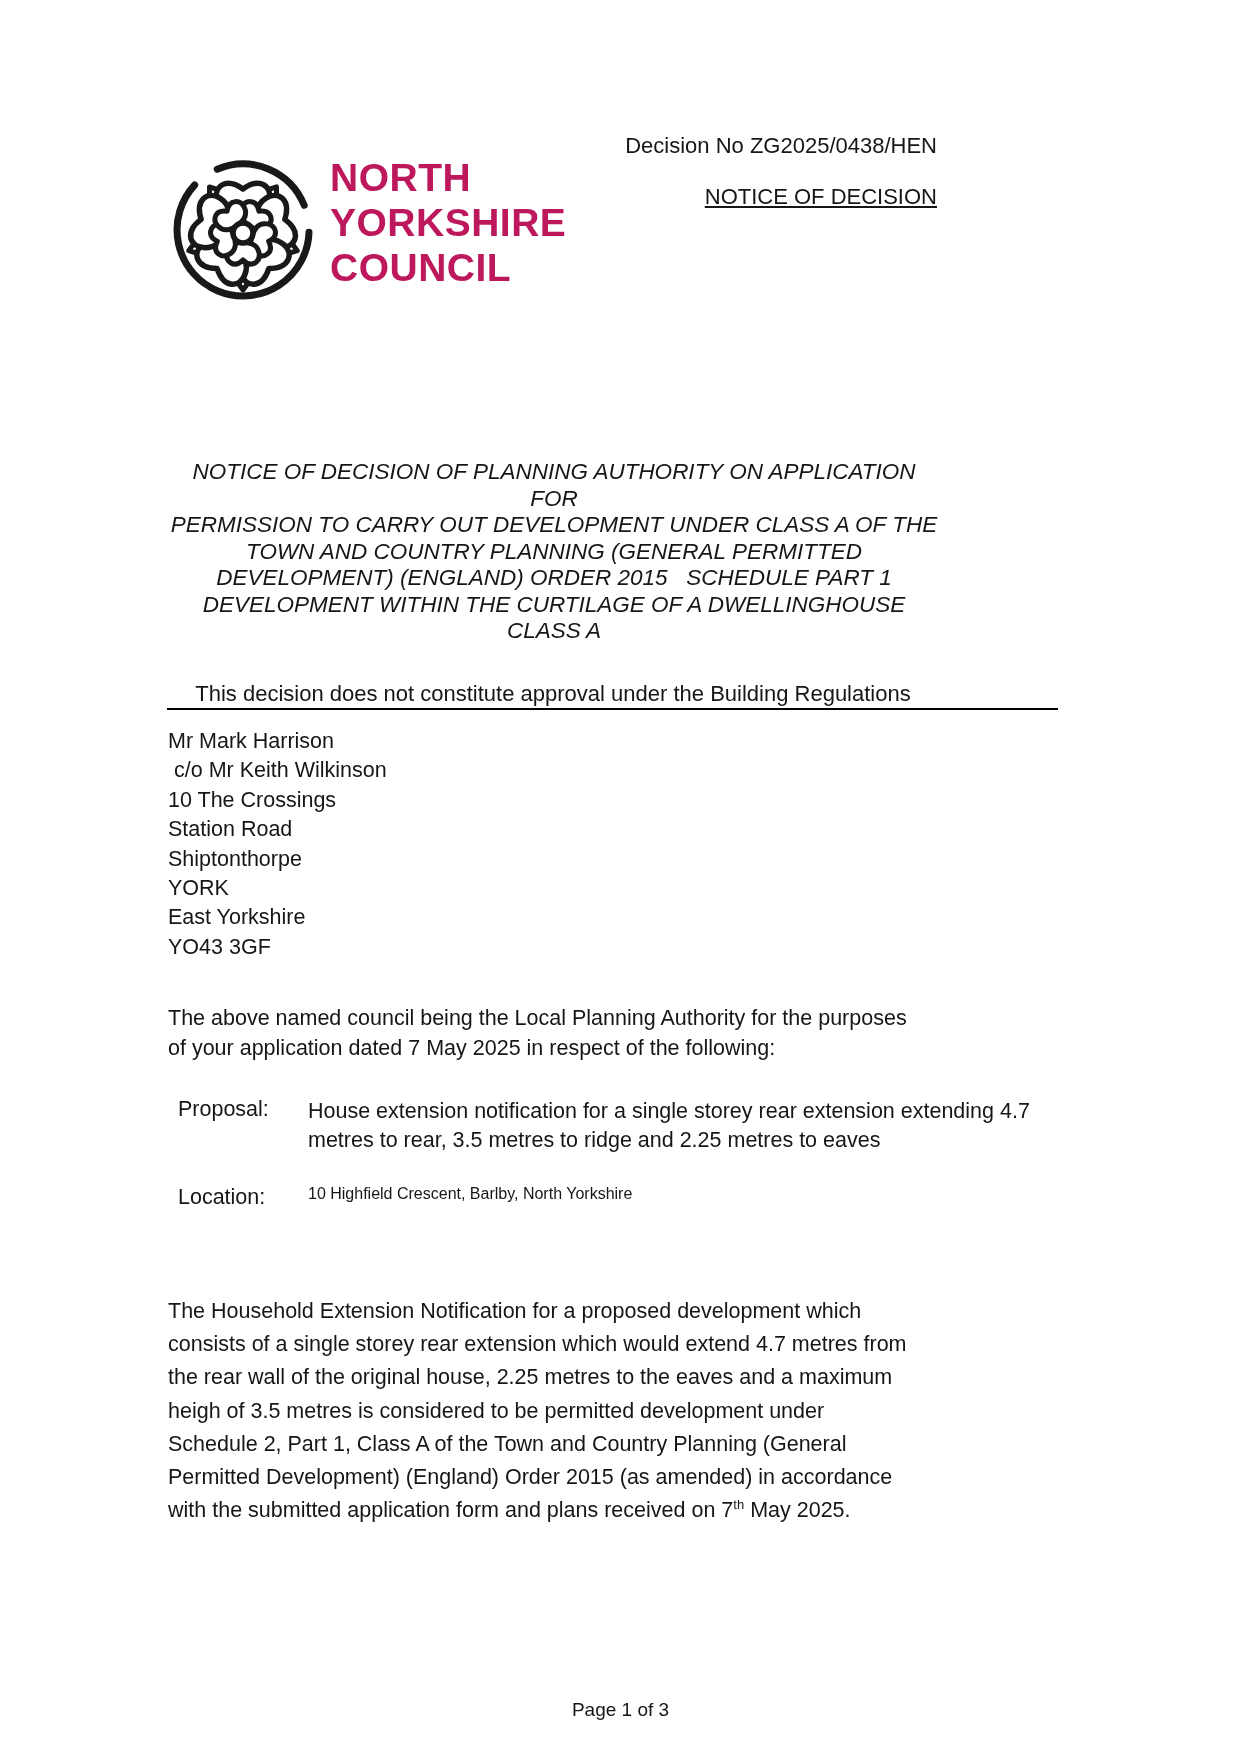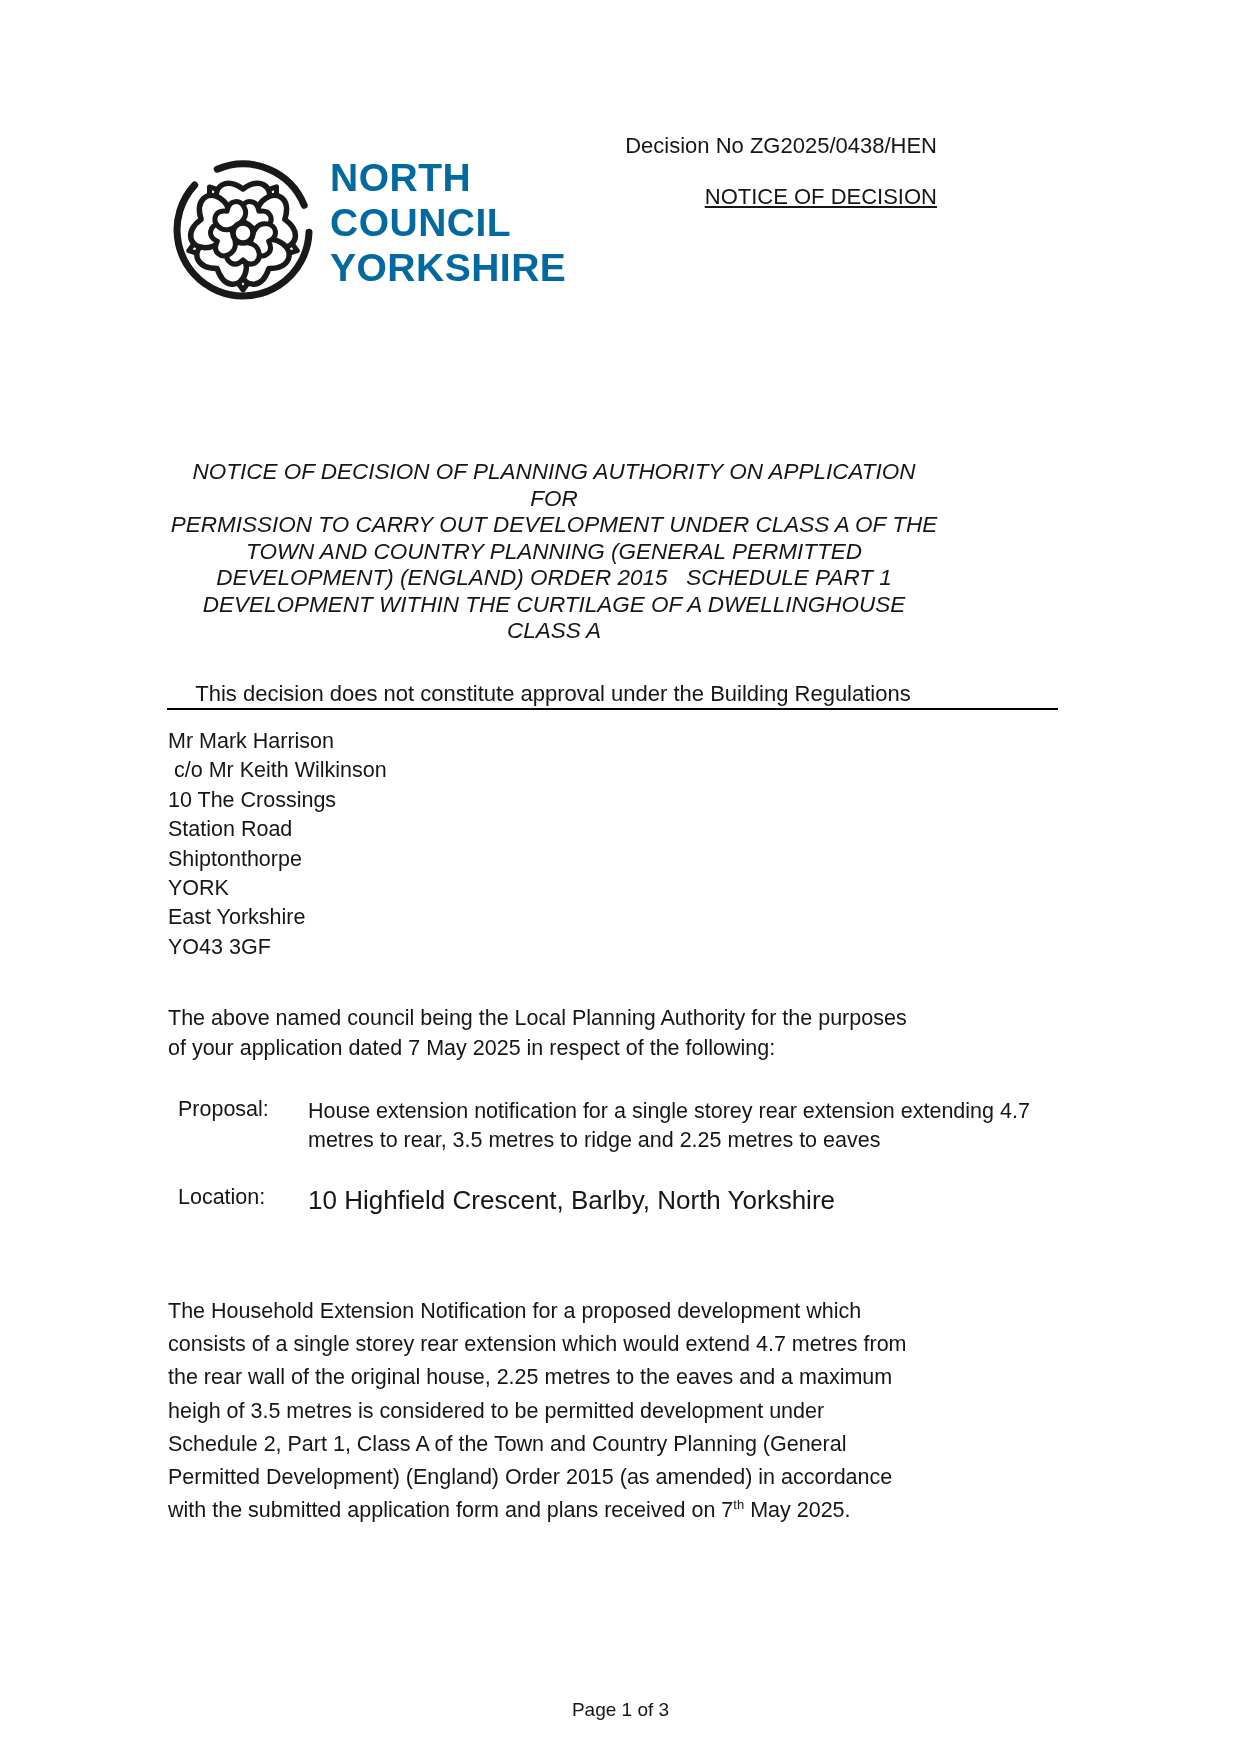--- a/index.html
+++ b/index.html
@@ -14,21 +14,21 @@
     overflow: hidden;
   }
   .pre { white-space: pre; }
 
   
   .logo-mark { position: absolute; left: 170px; top: 157px; width: 146px; height: 146px; }
   .logo-mark svg { display: block; width: 100%; height: 100%; }
   .logo-wordmark {
     position: absolute; left: 330px; top: 155px;
     font-size: 39px; line-height: 45px; font-weight: 700;
-    letter-spacing: 0.5px; color: #0369a1;
+    letter-spacing: 0.5px; color: #be185d;
   }
 
   
   .header-text { position: absolute; top: 133px; right: 304px; text-align: right; font-size: 22px; }
   .header-text .notice-title { margin-top: 25px; text-decoration: underline; }
 
   
   .title-block {
     position: absolute; top: 459px; left: 168px; width: 772px;
     text-align: center; font-size: 22.5px; line-height: 26.5px; font-style: italic;
@@ -40,21 +40,21 @@
     border-bottom: 2px solid #000000; padding-bottom: 1px;
   }
   .regs-note { width: 772px; text-align: center; font-size: 22px; }
 
   
   .address   { position: absolute; top: 727px;  left: 168px; font-size: 21.5px; line-height: 29.4px; }
   .intro     { position: absolute; top: 1003px; left: 168px; font-size: 21.5px; line-height: 30px; }
   .proposal-label { position: absolute; top: 1097px; left: 178px; font-size: 21.5px; }
   .proposal-text  { position: absolute; top: 1097px; left: 308px; font-size: 21.5px; line-height: 29px; }
   .location-label { position: absolute; top: 1185px; left: 178px; font-size: 21.5px; }
-  .location-text  { position: absolute; top: 1185px; left: 308px; font-size: 26px; }
+  .location-text  { position: absolute; top: 1185px; left: 308px; font-size: 16px; }
   .determined { position: absolute; top: 1245px; left: 168px; font-size: 21.5px; }
   .decision-para {
     position: absolute; top: 1295px; left: 168px;
     font-size: 21.5px; line-height: 33.2px;
   }
   .decision-para sup { font-size: 13px; vertical-align: super; line-height: 0; }
 
   .page-footer {
     position: absolute; top: 1699px; left: 0; width: 100%;
     text-align: center; font-size: 19px;
@@ -94,22 +94,22 @@
           <path transform="rotate(180)" d="M -9 -11 C -17 -14 -19 -26 -12 -30 C -7 -33 -3 -30 0 -27 C 3 -30 7 -33 12 -30 C 19 -26 17 -14 9 -11 C 4 -9 -4 -9 -9 -11 Z"></path>
           <path transform="rotate(252)" d="M -9 -11 C -17 -14 -19 -26 -12 -30 C -7 -33 -3 -30 0 -27 C 3 -30 7 -33 12 -30 C 19 -26 17 -14 9 -11 C 4 -9 -4 -9 -9 -11 Z"></path>
           <path transform="rotate(324)" d="M -9 -11 C -17 -14 -19 -26 -12 -30 C -7 -33 -3 -30 0 -27 C 3 -30 7 -33 12 -30 C 19 -26 17 -14 9 -11 C 4 -9 -4 -9 -9 -11 Z"></path>
         </g>
         <circle r="10" stroke-width="5.5" fill="#ffffff"></circle>
       </g>
     </svg>
   </div>
   <div class="logo-wordmark">
     <div>NORTH</div>
+    <div>YORKSHIRE</div>
     <div>COUNCIL</div>
-    <div>YORKSHIRE</div>
   </div>
 
   <div class="header-text">
     <div class="decision-no">Decision No ZG2025/0438/HEN</div>
     <div class="notice-title">NOTICE OF DECISION</div>
   </div>
 
   <div class="title-block pre">NOTICE OF DECISION OF PLANNING AUTHORITY ON APPLICATION
 FOR
 PERMISSION TO CARRY OUT DEVELOPMENT UNDER CLASS A OF THE

